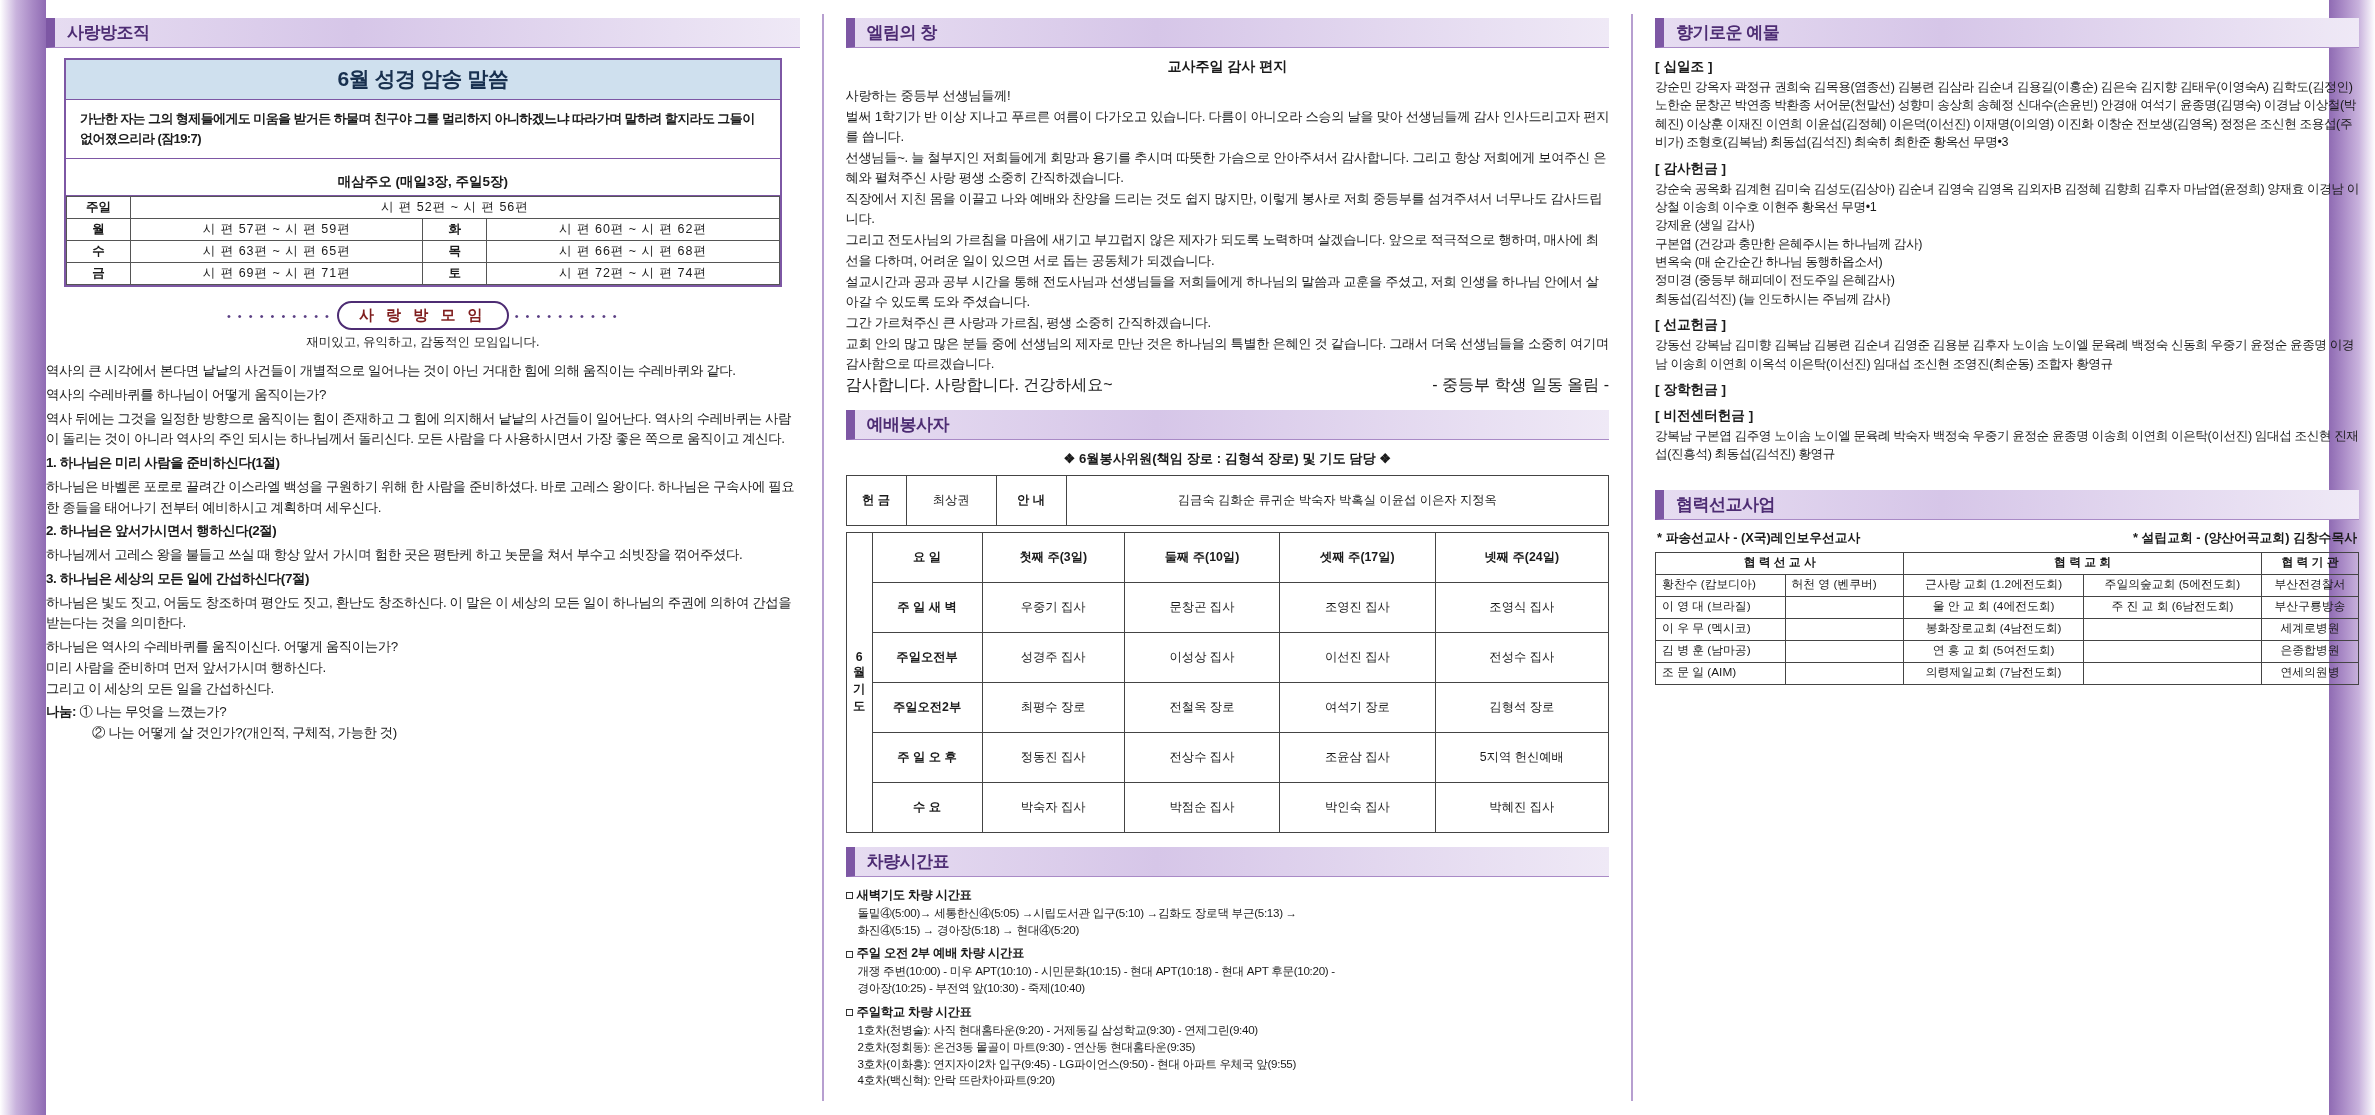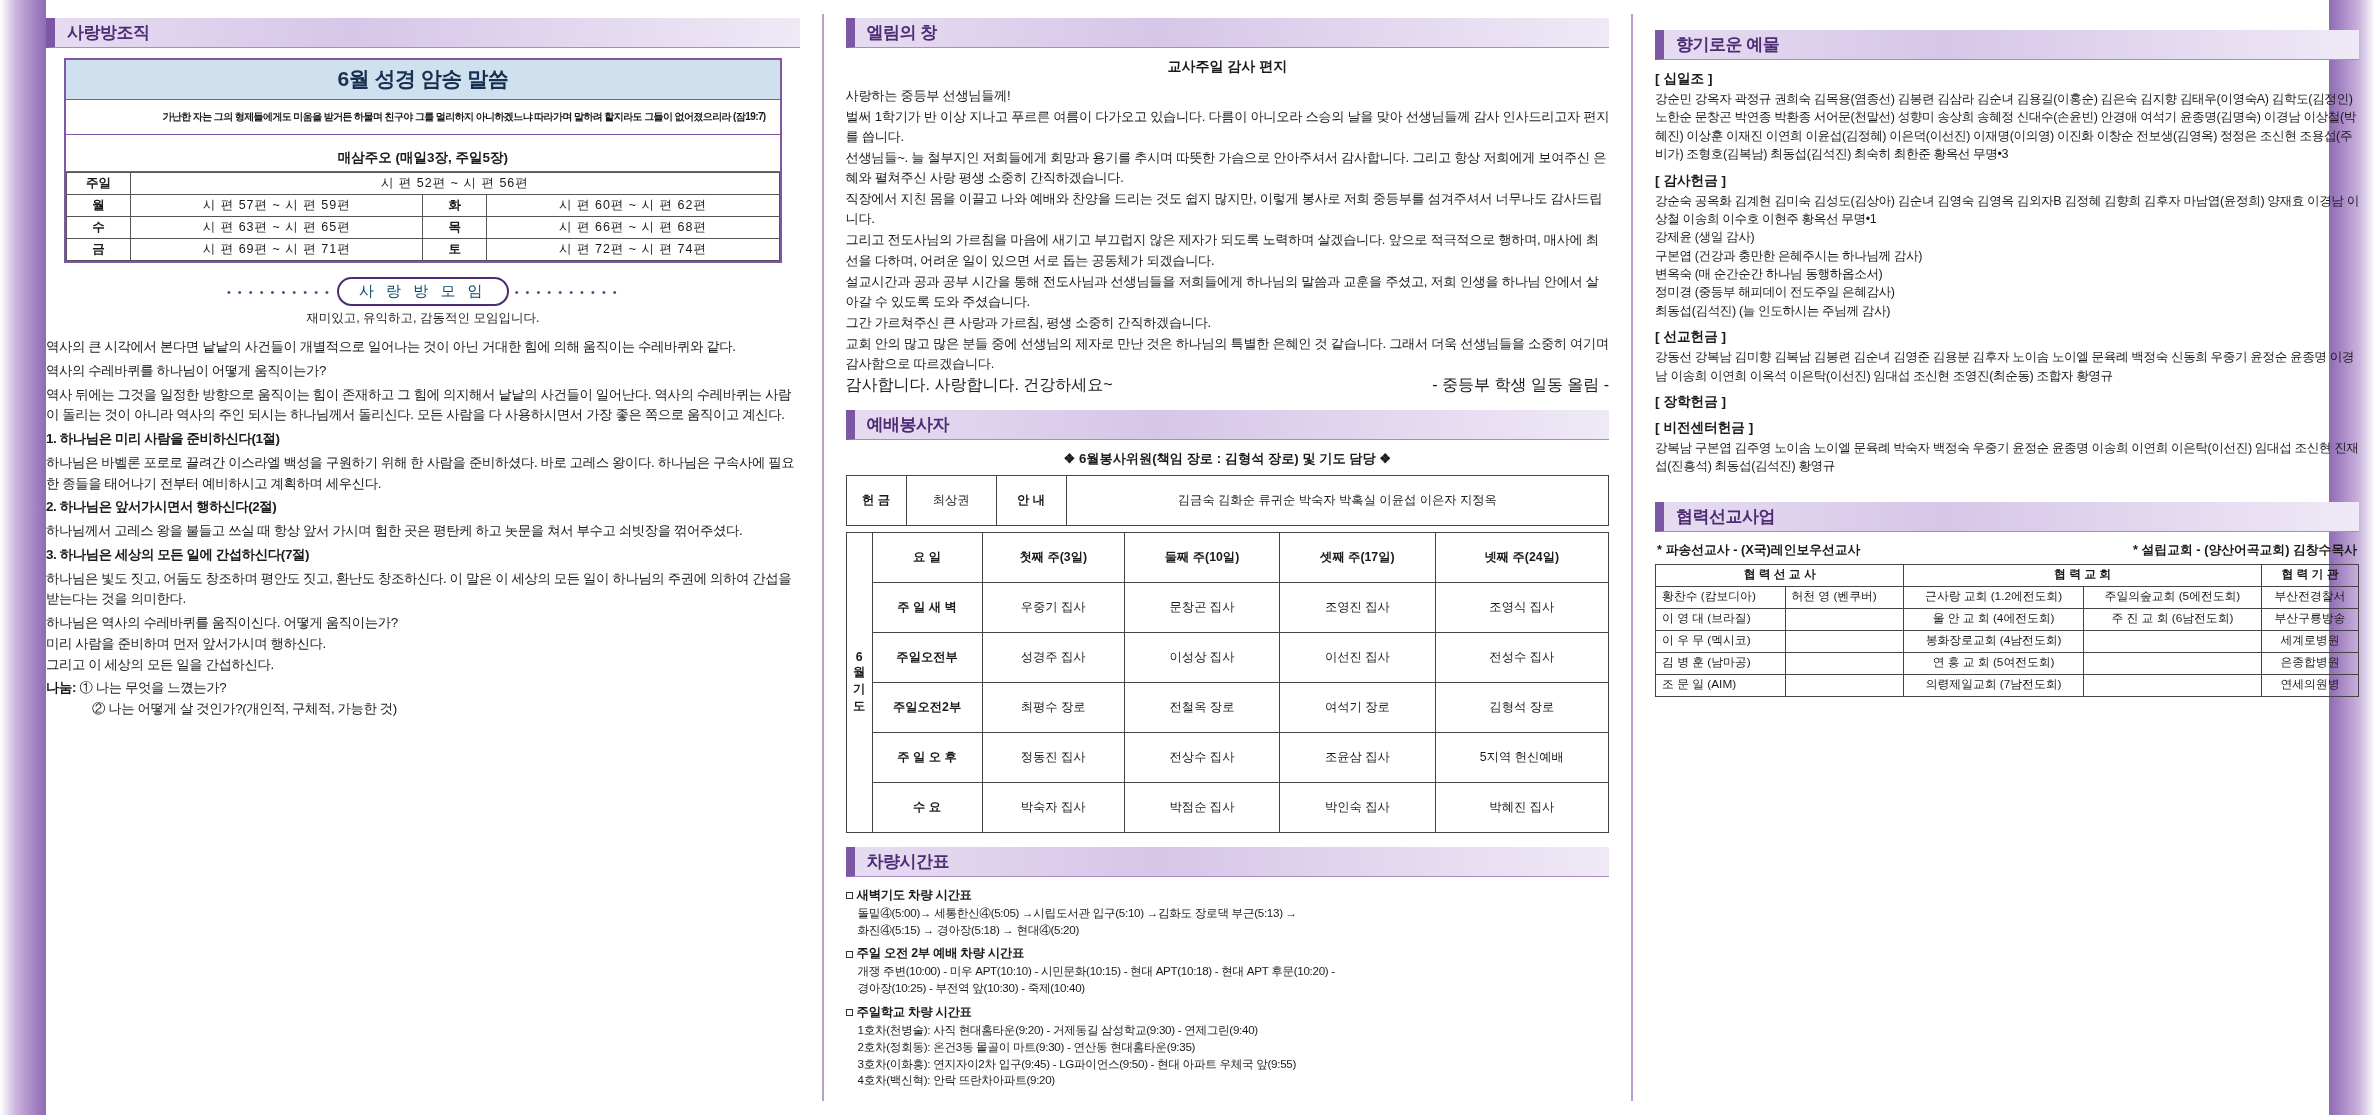--- a/index.html
+++ b/index.html
@@ -25,21 +25,21 @@
   }
   .band.left { left:0; }
   .band.right { right:0; background: linear-gradient(to left,#ffffff 0%, #c9b3dd 35%, #a98ac6 70%, #8f6bb3 100%); }
 
   .col {
     position:relative;
     padding: 18px 16px 10px 16px;
   }
   .col1 { width: 790px; margin-left: 30px;}
   .col2 { width: 800px; }
-  .col3 { width: 740px; margin-top: 12px; }
+  .col3 { width: 740px; }
 
   .sep {
     width:2px; background:#b79fd0; margin: 14px 6px;
   }
 
   
   .sec {
     position: relative;
     background: linear-gradient(to right,#e6dcf1 0%, #d6c6e8 40%, #efe9f6 100%);
     border-left: 9px solid #7d57a4;
@@ -63,40 +63,40 @@
   .verse-title {
     background:#cfe0ee;
     border-bottom:1px solid #7d57a4;
     text-align:center;
     font-size:21px; font-weight:bold; color:#18304f;
     padding:5px 0 6px 0;
     letter-spacing:-0.5px;
   }
   .verse-text {
     padding:9px 14px 10px 14px;
-    font-size:10px; font-weight:bold; line-height:1.5;
+    font-size:13px; font-weight:bold; line-height:1.5;
     letter-spacing:-0.6px;
-    text-align:right;
+    text-align:left;
   }
   .read-title {
     text-align:center; font-size:13.5px; font-weight:bold;
     padding:14px 0 4px 0; border-top:1px solid #7d57a4; border-bottom:1px solid #7d57a4;
     background:#fff;
   }
   table.read { width:100%; border-collapse:collapse; font-size:12.5px; }
   table.read td { border:1px solid #555; padding:2px 4px; text-align:center; }
   table.read td.day { width:9%; font-weight:bold; background:#fff; }
   table.read td.ref { width:41%; letter-spacing:1px;}
 
   .dots-row { display:flex; align-items:center; justify-content:center; gap:6px; margin:14px 0 4px 0;}
   .dots { color:#5b3f84; font-size:11px; letter-spacing:2px;}
   .meet-pill {
     border:2px solid #4d2c73; border-radius:16px;
-    padding:3px 20px; font-size:15px; font-weight:normal; letter-spacing:4px;
-    color:#0c4a6e;
+    padding:3px 20px; font-size:15px; font-weight:bold; letter-spacing:4px;
+    color:#7f1d1d;
   }
   .meet-sub { text-align:center; font-size:12.5px; margin-bottom:10px;}
 
   .para { font-size:13.4px; line-height:1.55; margin-bottom:9px; letter-spacing:-0.4px;}
   .b { font-weight:bold; }
 
   
   .letter-title { text-align:center; font-size:14px; font-weight:bold; margin: 2px 0 10px 0;}
   .letter p { font-size:13.2px; line-height:1.52; margin:0 0 1px 0; letter-spacing:-0.3px;}
   .letter .signline { display:flex; justify-content:space-between; }

